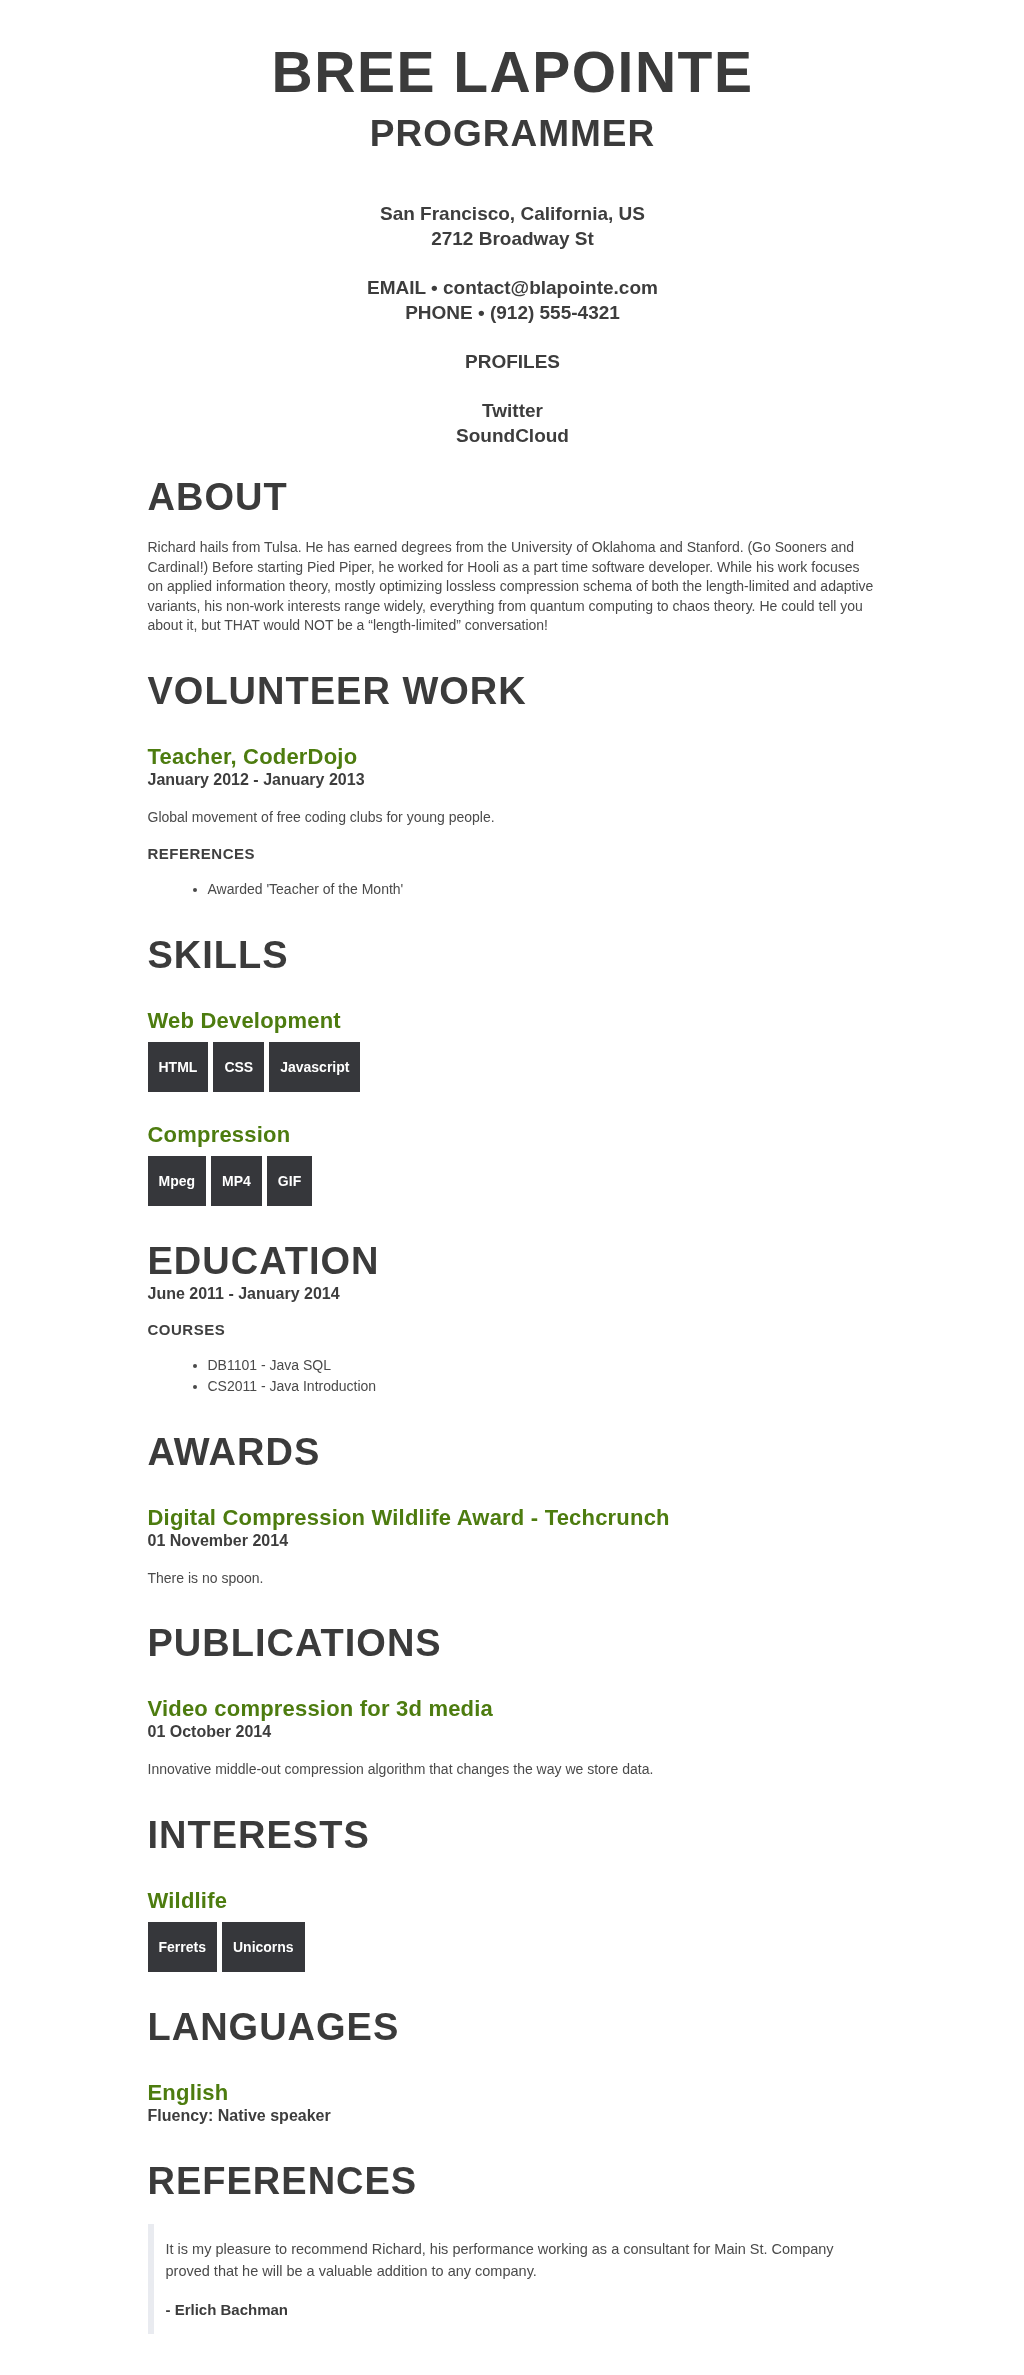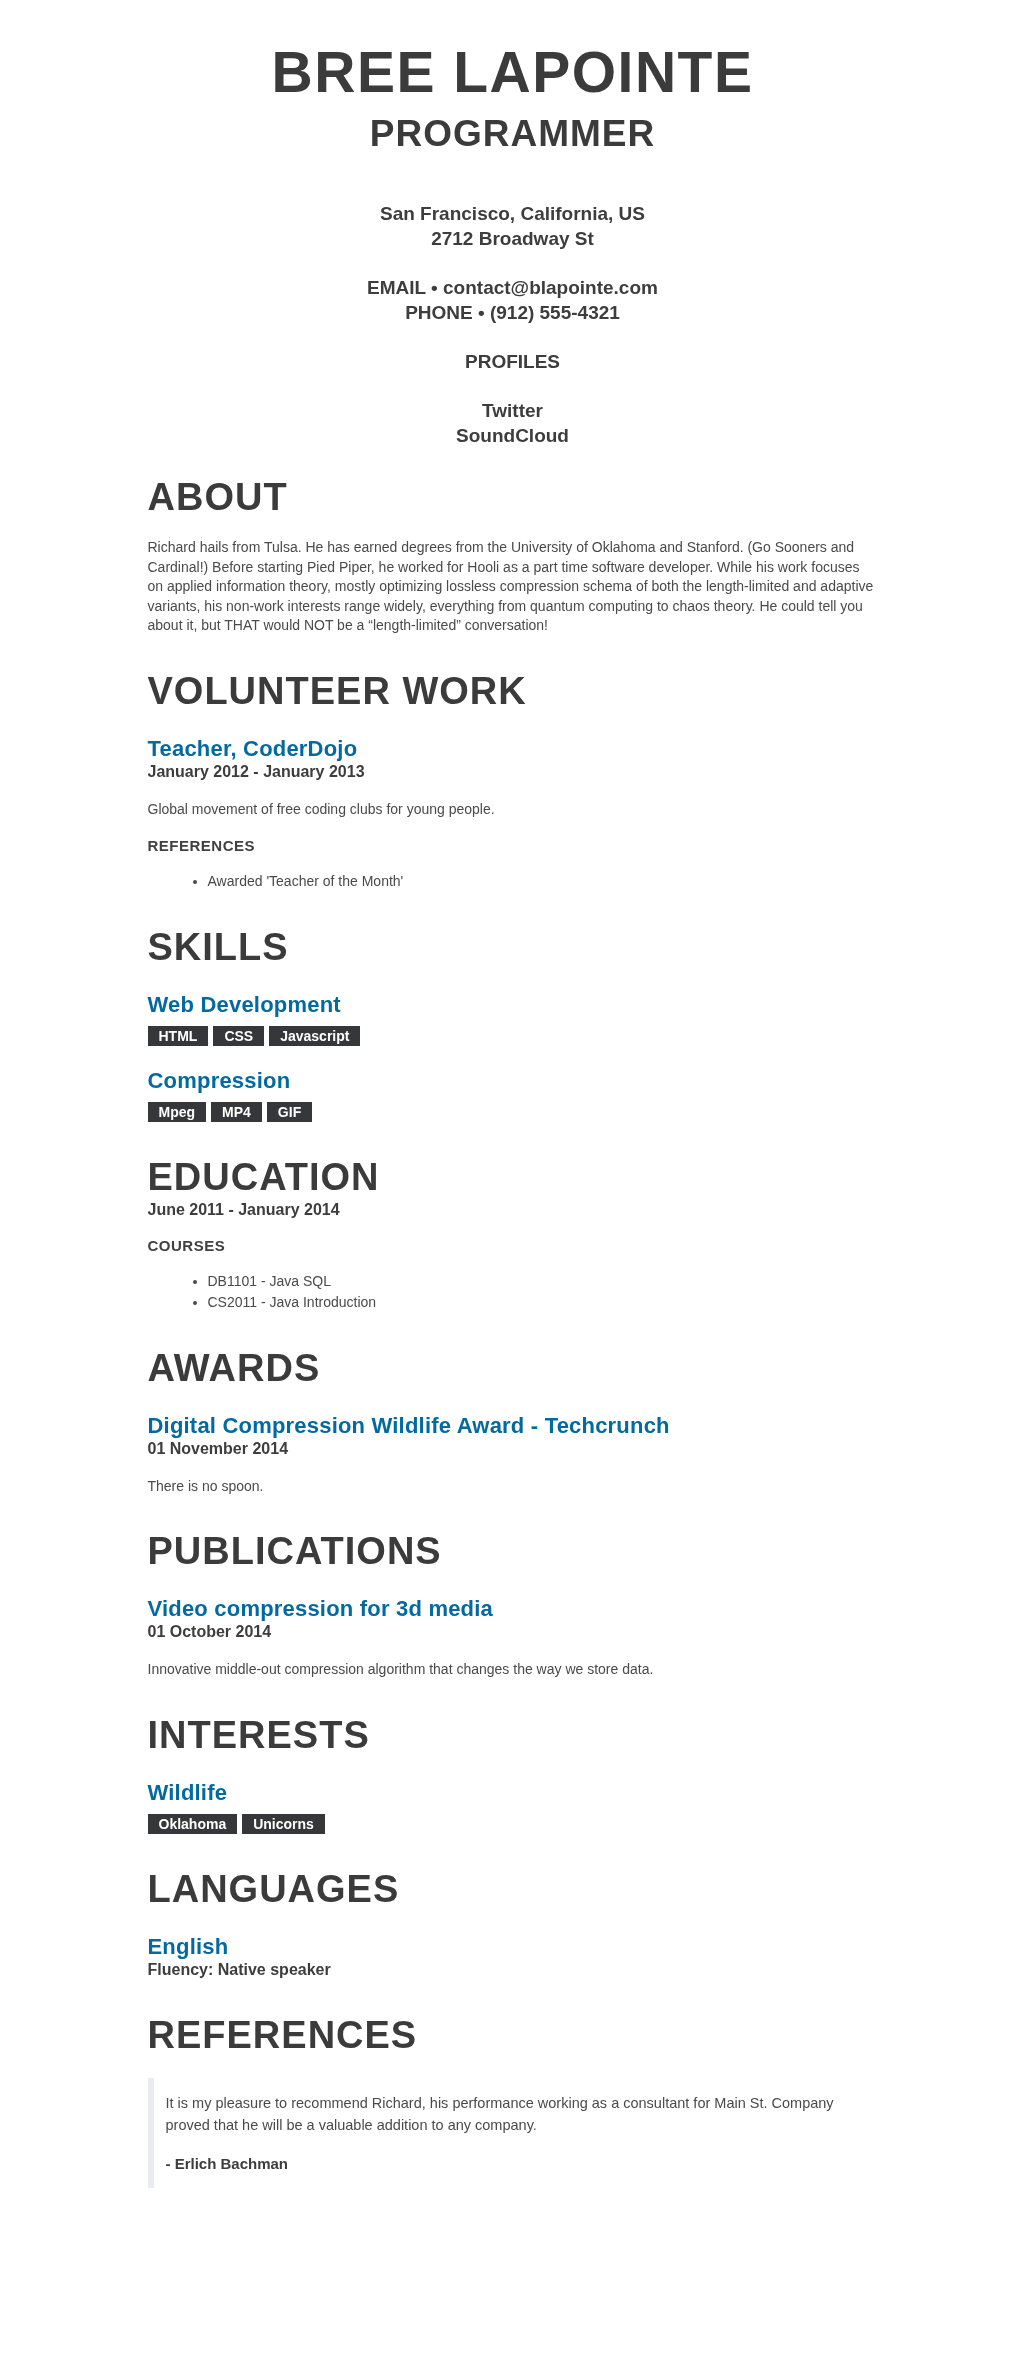--- a/index.html
+++ b/index.html
@@ -46,26 +46,26 @@
   .section.first { margin-top: 26px; }
   .section-heading {
     margin: 0;
     font-size: 38px;
     line-height: 46px;
     font-weight: 800;
     letter-spacing: 1px;
     color: #3b3b3b;
   }
   .item-title {
-    margin: 22px 0 0 0;
+    margin: 30px 0 0 0;
     font-size: 22px;
     line-height: 26px;
     font-weight: 700;
     letter-spacing: 0.2px;
-    color: #0369a1;
+    color: #4d7c0f;
   }
   .date-range {
     font-size: 16px;
     line-height: 20px;
     font-weight: 700;
     color: #3d3d3d;
   }
   .body-text {
     margin: 18px 0 0 0;
     font-size: 14px;
@@ -91,21 +91,21 @@
     color: #4a4a4a;
   }
   .tag-row { margin-top: 8px; display: flex; gap: 5px; }
   .tag {
     display: inline-block;
     background: #36373b;
     color: #ffffff;
     font-size: 14px;
     line-height: 16px;
     font-weight: 700;
-    padding: 2px 11px;
+    padding: 17px 11px;
   }
   .reference-quote {
     margin: 20px 0 0 0;
     border-left: 6px solid #e9ebf0;
     padding: 14px 20px 14px 12px;
   }
   .reference-quote .quote-text {
     margin: 0;
     font-size: 14.5px;
     line-height: 22px;
@@ -211,21 +211,21 @@
       <div class="date-range">01 October 2014</div>
       <p class="body-text">Innovative middle-out compression algorithm that changes the way we store data.</p>
     </div>
   </section>
 
   <section class="section">
     <h2 class="section-heading">INTERESTS</h2>
     <div>
       <h3 class="item-title">Wildlife</h3>
       <div class="tag-row">
-        <span class="tag">Oklahoma</span>
+        <span class="tag">Ferrets</span>
         <span class="tag">Unicorns</span>
       </div>
     </div>
   </section>
 
   <section class="section">
     <h2 class="section-heading">LANGUAGES</h2>
     <div>
       <h3 class="item-title">English</h3>
       <div class="date-range">Fluency: Native speaker</div>

